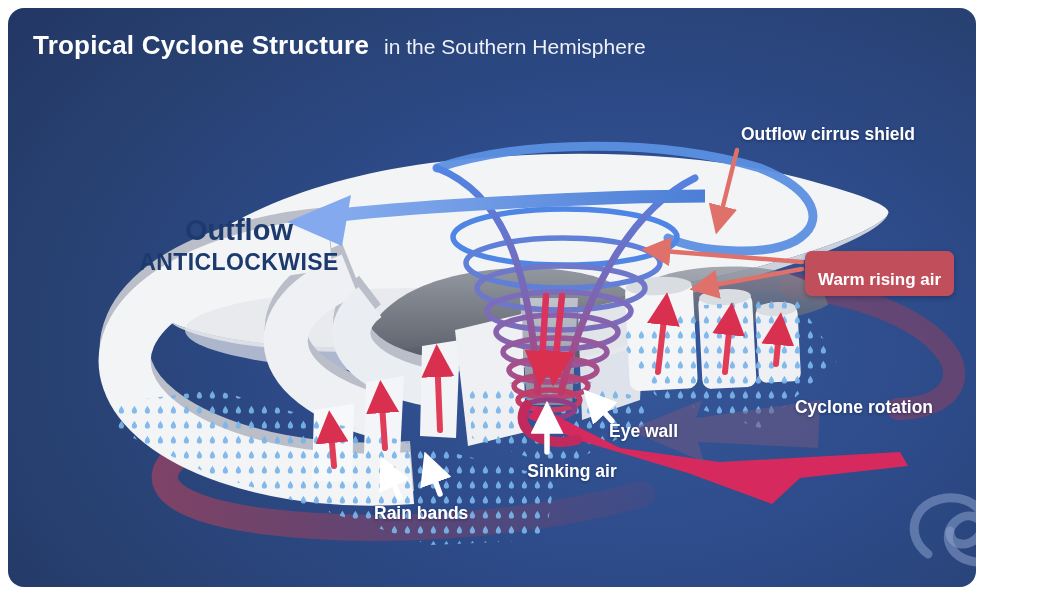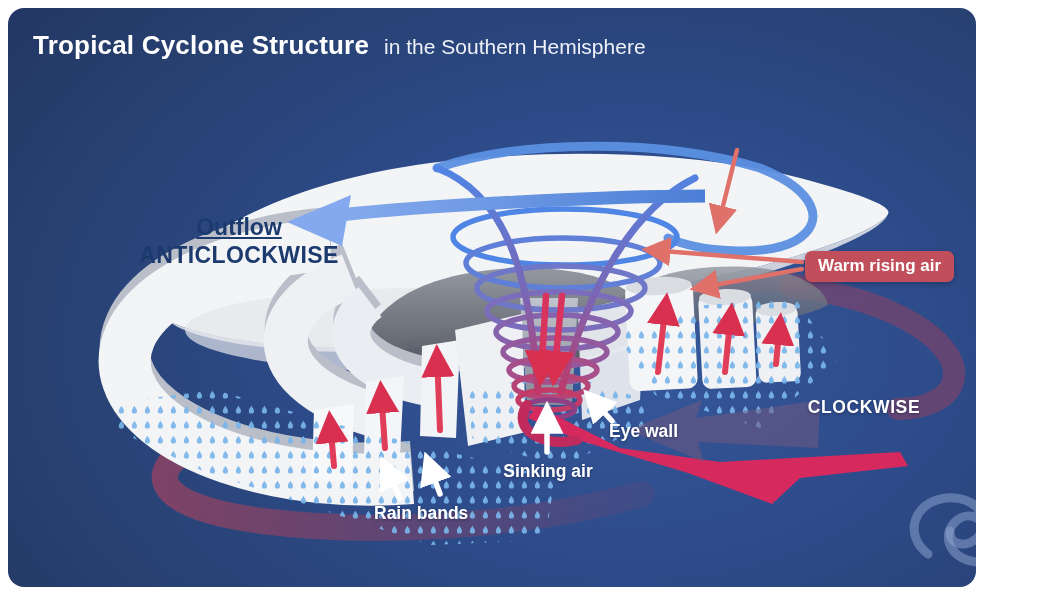--- a/index.html
+++ b/index.html
@@ -8,22 +8,22 @@
     background:radial-gradient(ellipse 900px 620px at 64% 58%, #36589b 0%, #2d4a88 38%, #27406f 68%, #20305f 100%);}
   .stage{position:absolute;left:0;top:0;width:1034px;height:579px;}
   .header{position:absolute;left:25px;top:22px;display:flex;align-items:baseline;gap:15px;white-space:nowrap;}
   .title{color:#ffffff;font-weight:bold;font-size:26px;letter-spacing:.2px;}
   .subtitle{color:#eef1f8;font-weight:400;font-size:21px;}
   .lbl{position:absolute;color:#ffffff;font-weight:bold;font-size:17.5px;line-height:1.22;
     text-shadow:0 1px 3px rgba(8,18,48,.45);white-space:nowrap;}
   .lbl.center{text-align:center;white-space:normal;}
   .lbl-navy{color:#1d3a6e;text-shadow:none;}
   .badge{position:absolute;background:#c14f5b;color:#ffffff;font-weight:bold;font-size:17px;
-    padding:5px 13px 6px;border-radius:7px;box-shadow:0 2px 5px rgba(10,15,40,.3);white-space:nowrap;}
-  .outflow-l1{font-size:23px;text-decoration:underline;}
+    padding:19px 13px 6px;border-radius:7px;box-shadow:0 2px 5px rgba(10,15,40,.3);white-space:nowrap;}
+  .outflow-l1{font-size:29px;}
   .outflow-l2{font-size:23px;letter-spacing:.4px;}
   .cyc-l2{letter-spacing:.6px;}
 </style>
 </head>
 <body>
 
 <div class="card">
 
   <svg class="stage" viewBox="8 8 1034 579" width="1034" height="579" aria-hidden="true">
     <defs>
@@ -181,33 +181,34 @@
       <path d="M 928 554 C 904 536 912 502 946 498 C 977 495 993 520 978 537 C 967 549 949 545 950 531"></path>
       <path d="M 1004 506 C 1028 524 1020 558 986 562 C 955 565 939 540 954 523 C 965 511 983 515 982 529"></path>
     </g>
   </svg>
 
   <div class="header">
     <span class="title">Tropical Cyclone Structure</span>
     <span class="subtitle">in the Southern Hemisphere</span>
   </div>
 
+  <div class="lbl" style="left:733px;top:116px;">Outflow cirrus shield</div>
 
   <div class="badge" style="left:797px;top:243px;">Warm rising air</div>
 
   <div class="lbl lbl-navy center" style="left:121px;top:205px;width:220px;">
     <div class="outflow-l1">Outflow</div>
     <div class="outflow-l2">ANTICLOCKWISE</div>
   </div>
 
   <div class="lbl" style="left:589px;top:413px;margin-left:12px;">Eye wall</div>
 
-  <div class="lbl center" style="left:450px;top:453px;width:180px;">
+  <div class="lbl center" style="left:474px;top:453px;width:180px;">
     <div>Sinking air</div>
   </div>
 
   <div class="lbl" style="left:366px;top:495px;">Rain bands</div>
 
   <div class="lbl center" style="left:746px;top:389px;width:220px;">
-    <div class="cyc-l2">CLOCKWISE</div>
+    <div>Cyclone rotation</div>
   </div>
 
 </div>
 
 </body></html>

